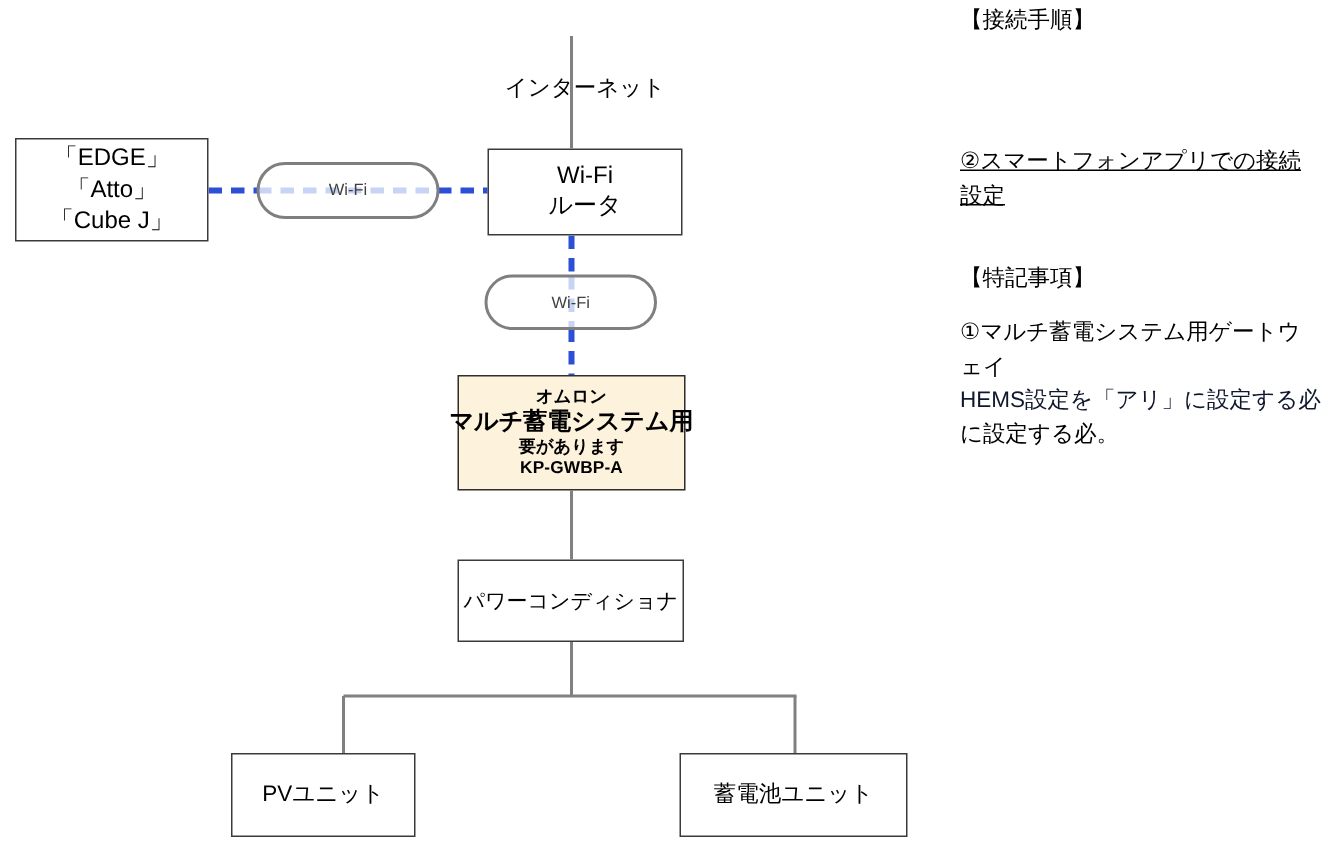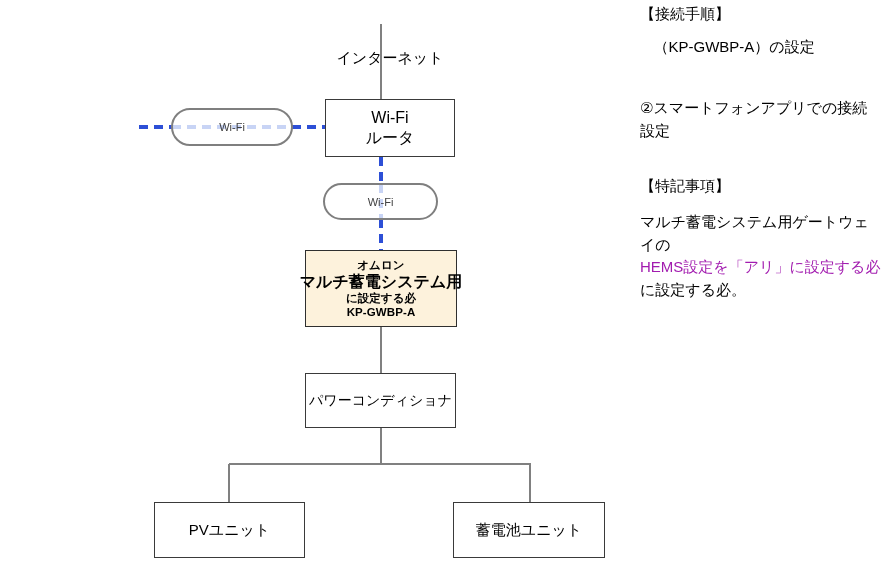--- a/index.html
+++ b/index.html
@@ -73,21 +73,21 @@
   #node-gateway .ln-big   { font-size: 16px; font-weight: bold; }
 
   #node-pcs {
     left: 305px; top: 373px;
     width: 151px; height: 55px;
     font-size: 14px;
   }
 
   #node-pv {
     left: 154px; top: 502px;
-    width: 151px; height: 56px;
+    width: 123px; height: 56px;
     font-size: 15px;
   }
 
   #node-battery {
     left: 453px; top: 502px;
     width: 152px; height: 56px;
     font-size: 15px;
   }
 
   
@@ -146,25 +146,25 @@
     white-space: nowrap;
   }
   .note-block {
     position: absolute;
     font-size: 15px;
     line-height: 1.5;
     width: 241px;
   }
   .note-block .ln { display: block; }
   .indent1 { padding-left: 0.9em; }
-  .red { color: #a21caf; }
+  .red { color: #0f172a; }
 
   #notes-title-1   { left: 0px;  top: 3px; text-align: right; }
   #notes-item-1    { left: 0px;  top: 36px; }
-  #notes-item-2    { left: 0px;  top: 97px; }
+  #notes-item-2    { left: 0px;  top: 97px; text-decoration: underline; }
   #notes-title-2   { left: 0px;  top: 175px; }
   #notes-note-1    { left: 0px;  top: 211px; }
 </style>
 </head>
 <body>
 
 <div id="diagram-canvas">
 
   <svg class="wires" viewBox="0 0 881 572" width="881" height="572" xmlns="http://www.w3.org/2000/svg">
 
@@ -188,38 +188,43 @@
 
     <line x1="229" y1="464" x2="531" y2="464" stroke="#808080" stroke-width="2"></line>
 
     <line x1="229" y1="464" x2="229" y2="502" stroke="#808080" stroke-width="2"></line>
 
     <line x1="530" y1="464" x2="530" y2="502" stroke="#808080" stroke-width="2"></line>
   </svg>
 
   <div class="free-label" id="label-internet">インターネット</div>
 
+  <div class="node" id="node-edge">
+    <span class="ln">「EDGE」</span>
+    <span class="ln">「Atto」</span>
+    <span class="ln">「Cube J」</span>
+  </div>
 
   <div class="wifi-pill" id="pill-wifi-1">
     <span class="pill-label">Wi-Fi</span>
   </div>
 
   <div class="node" id="node-router">
     <span class="ln">Wi-Fi</span>
     <span class="ln">ルータ</span>
   </div>
 
   <div class="wifi-pill" id="pill-wifi-2">
     <span class="pill-label">Wi-Fi</span>
   </div>
 
   <div class="node" id="node-gateway">
     <span class="ln ln-small">オムロン</span>
     <span class="ln ln-big">マルチ蓄電システム用</span>
-    <span class="ln ln-mid">に設定する必</span>
+    <span class="ln ln-mid">要があります</span>
     <span class="ln ln-small">KP-GWBP-A</span>
   </div>
 
   <div class="node" id="node-pcs">
     <span class="ln">パワーコンディショナ</span>
   </div>
 
   <div class="node" id="node-pv">
     <span class="ln">PVユニット</span>
   </div>
@@ -227,27 +232,26 @@
   <div class="node" id="node-battery">
     <span class="ln">蓄電池ユニット</span>
   </div>
 </div>
 
 <div id="notes-panel">
 
   <div class="note-heading" id="notes-title-1">【接続手順】</div>
 
   <div class="note-block" id="notes-item-1">
-    <span class="ln indent1">（KP-GWBP-A）の設定</span>
   </div>
 
   <div class="note-block" id="notes-item-2">
     <span class="ln">②スマートフォンアプリでの接続設定</span>
   </div>
 
   <div class="note-heading" id="notes-title-2">【特記事項】</div>
 
   <div class="note-block" id="notes-note-1">
-    <span class="ln">マルチ蓄電システム用ゲートウェイの</span>
+    <span class="ln">①マルチ蓄電システム用ゲートウェイ</span>
     <span class="ln red">HEMS設定を「アリ」に設定する必</span>
     <span class="ln">に設定する必。</span>
   </div>
 </div>
 
 </body></html>

